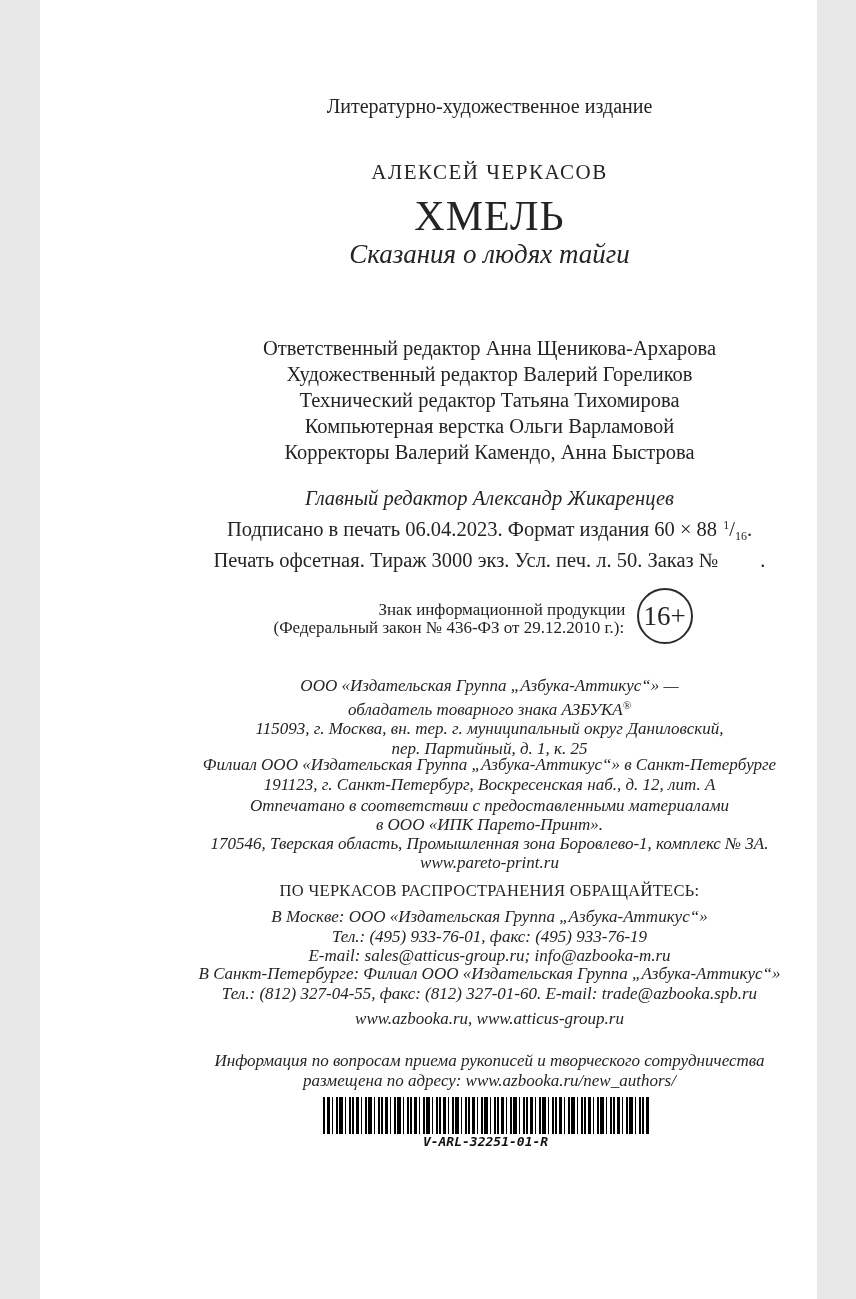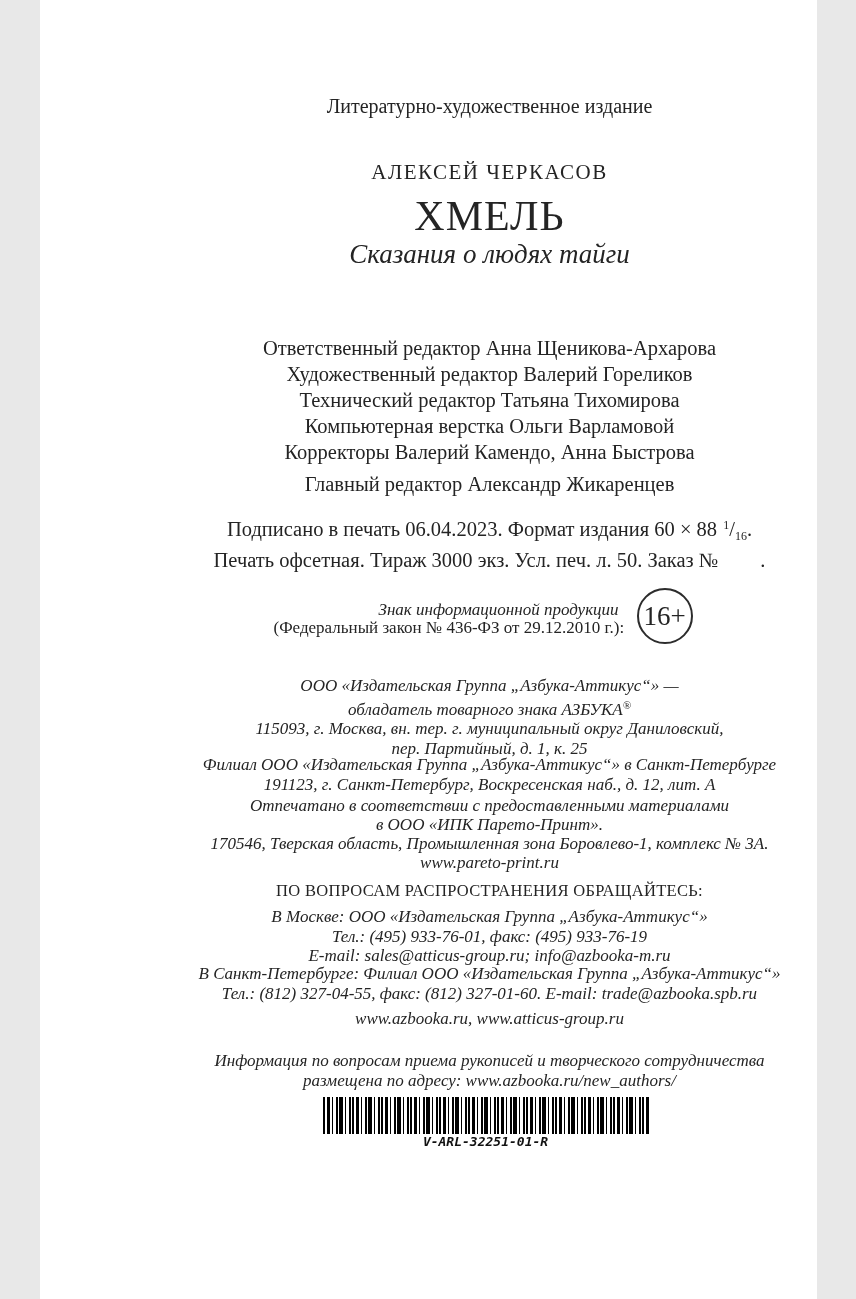--- a/index.html
+++ b/index.html
@@ -16,28 +16,28 @@
   .c   { position: absolute; left: 450px; transform: translateX(-50%); white-space: nowrap; }
   .blk { position: absolute; left: 450px; transform: translateX(-50%); text-align: center; }
   .blk div { white-space: nowrap; }
 
   .edition   { top: 95px;  font-size: 20px; }
   .author    { top: 160px; font-size: 21px; letter-spacing: 1.5px; }
   .title     { top: 192px; font-size: 42px; letter-spacing: 1px; }
   .subtitle  { top: 239px; font-size: 27px; font-style: italic; }
 
   .credits   { top: 335px; font-size: 20.5px; line-height: 26px; }
-  .chief-line { margin-top: 6px; }
+  .chief-line { margin-top: 20px; font-style: italic; }
 
   .printinfo { top: 513px; font-size: 20.5px; line-height: 24px; }
   .printinfo sup { font-size: 12px; vertical-align: 7px;  margin-left: 1px; }
   .printinfo sub { font-size: 12px; vertical-align: -4px; }
   .order-gap { display: inline-block; width: 42px; }
 
-  .age-line1 { position: absolute; left: 339px; top: 600px; font-size: 17px; white-space: nowrap; font-style: italic; }
+  .age-line1 { position: absolute; left: 339px; top: 600px; font-size: 17px; white-space: nowrap; }
   .age-line2 { position: absolute; left: 234px; top: 618px; font-size: 17px; white-space: nowrap; }
   .age-badge {
     position: absolute; left: 597px; top: 588px;
     width: 52px; height: 52px;
     border: 2px solid #2c2c2c; border-radius: 50%;
     display: flex; align-items: center; justify-content: center;
     font-size: 27px; background: #fff; text-align: right;
   }
 
   .smallblk  { font-size: 17px; line-height: 19.5px; font-style: italic; }
@@ -112,21 +112,21 @@
     <div>191123, г. Санкт-Петербург, Воскресенская наб., д. 12, лит. А</div>
   </div>
 
   <div class="blk smallblk printing">
     <div>Отпечатано в соответствии с предоставленными материалами</div>
     <div>в ООО «ИПК Парето-Принт».</div>
     <div>170546, Тверская область, Промышленная зона Боровлево-1, комплекс № 3А.</div>
     <div>www.pareto-print.ru</div>
   </div>
 
-  <div class="c dist-header">ПО ВОПРОСАМ РАСПРОСТРАНЕНИЯ ОБРАЩАЙТЕСЬ:</div>
+  <div class="c dist-header">ПО ЧЕРКАСОВ РАСПРОСТРАНЕНИЯ ОБРАЩАЙТЕСЬ:</div>
 
   <div class="blk smallblk moscow">
     <div>В Москве: ООО «Издательская Группа „Азбука-Аттикус“»</div>
     <div>Тел.: (495) 933-76-01, факс: (495) 933-76-19</div>
     <div>E-mail: sales@atticus-group.ru; info@azbooka-m.ru</div>
   </div>
 
   <div class="blk smallblk spb">
     <div>В Санкт-Петербурге: Филиал ООО «Издательская Группа „Азбука-Аттикус“»</div>
     <div>Тел.: (812) 327-04-55, факс: (812) 327-01-60. E-mail: trade@azbooka.spb.ru</div>

